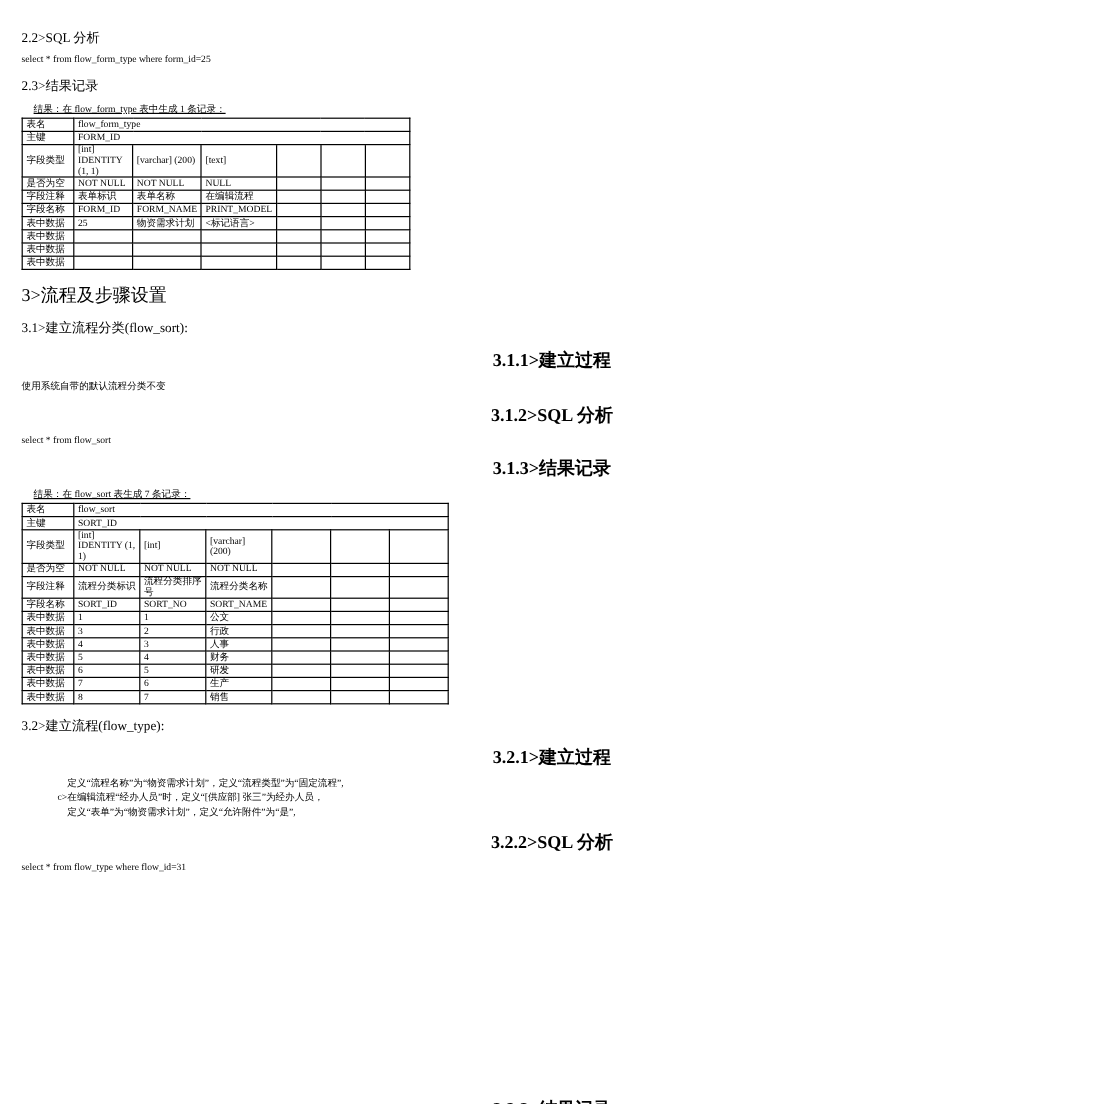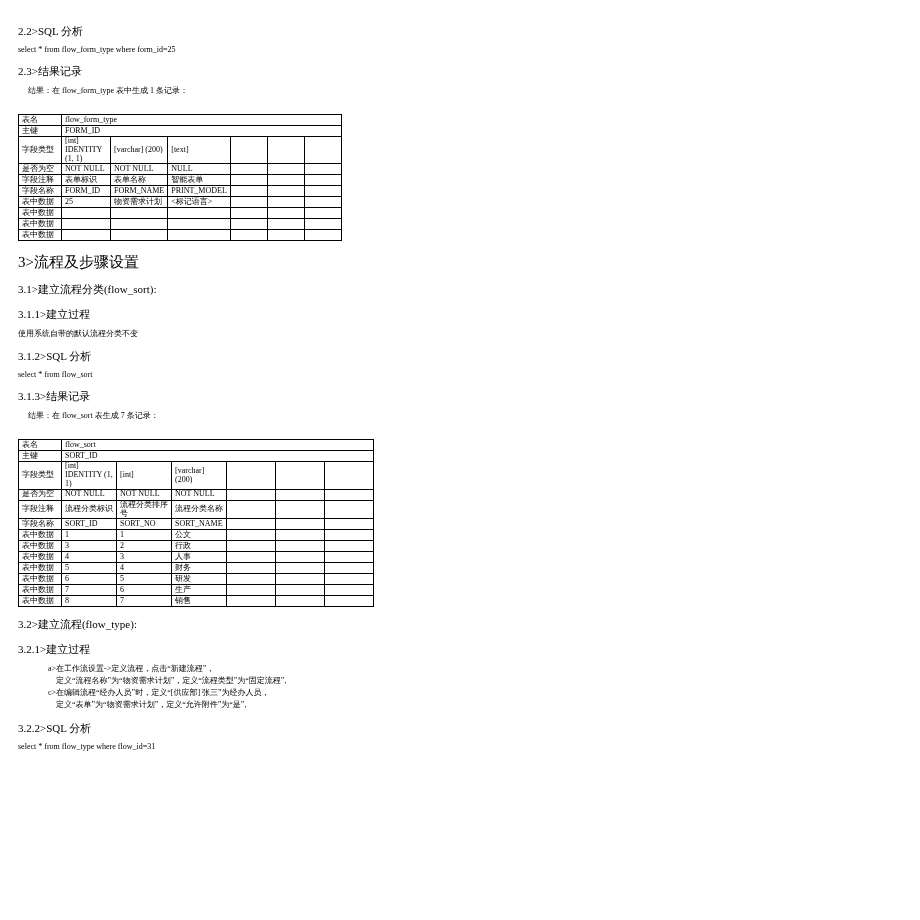--- a/index.html
+++ b/index.html
@@ -7,27 +7,27 @@
     font-size: 9px;
     color: #000;
     margin: 0;
     padding: 14px 18px;
     background: #fff;
     width: 920px;
     box-sizing: border-box;
   }
   h2 { font-size: 15px; font-weight: normal; margin: 12px 0 8px 0; }
   h3 { font-size: 11px; font-weight: normal; margin: 10px 0 6px 0; }
-  h4 { font-size: 11px; font-weight: normal; margin: 10px 0 6px 0; }
+  h4 { font-size: 15px; font-weight: bold; margin: 10px 0 6px 0; text-align: center; }
   .plain { font-size: 8px; margin: 4px 0 8px 0; }
-  .table-caption { font-size: 8px; margin: 4px 0 2px 10px; }
+  .table-caption { font-size: 8px; margin: 4px 0 2px 10px; text-decoration: underline; }
   table {
     border-collapse: collapse;
     font-size: 8px;
-    margin: 18px 0 8px 0;
+    margin: 2px 0 8px 0;
   }
   table td {
     border: 1px solid #000;
     padding: 0px 3px;
     height: 10px;
     line-height: 1.1;
     vertical-align: middle;
   }
   .t1 td { min-width: 30px; }
   .t1 td:nth-child(1) { width: 36px; }
@@ -80,21 +80,21 @@
         <td>NOT NULL</td>
         <td>NULL</td>
         <td></td>
         <td></td>
         <td></td>
       </tr>
   <tr>
         <td>字段注释</td>
         <td>表单标识</td>
         <td>表单名称</td>
-        <td>智能表单</td>
+        <td>在编辑流程</td>
         <td></td>
         <td></td>
         <td></td>
       </tr>
   <tr>
         <td>字段名称</td>
         <td>FORM_ID</td>
         <td>FORM_NAME</td>
         <td>PRINT_MODEL</td>
         <td></td>
@@ -261,21 +261,20 @@
         <td></td>
         <td></td>
       </tr>
 </tbody>
   </table>
 
 <h3>3.2&gt;建立流程(flow_type):</h3>
 
 <h4>3.2.1&gt;建立过程</h4>
 <div class="steps">
-  <div>a&gt;在工作流设置-&gt;定义流程，点击“新建流程”，</div>
   <div>　定义“流程名称”为“物资需求计划”，定义“流程类型”为“固定流程”,</div>
   <div>c&gt;在编辑流程“经办人员”时，定义“[供应部] 张三”为经办人员，</div>
   <div>　定义“表单”为“物资需求计划”，定义“允许附件”为“是”,</div>
 </div>
 
 <h4>3.2.2&gt;SQL 分析</h4>
 <div class="plain">select * from flow_type where flow_id=31</div>
 
 <div class="gap-large"></div>
 

